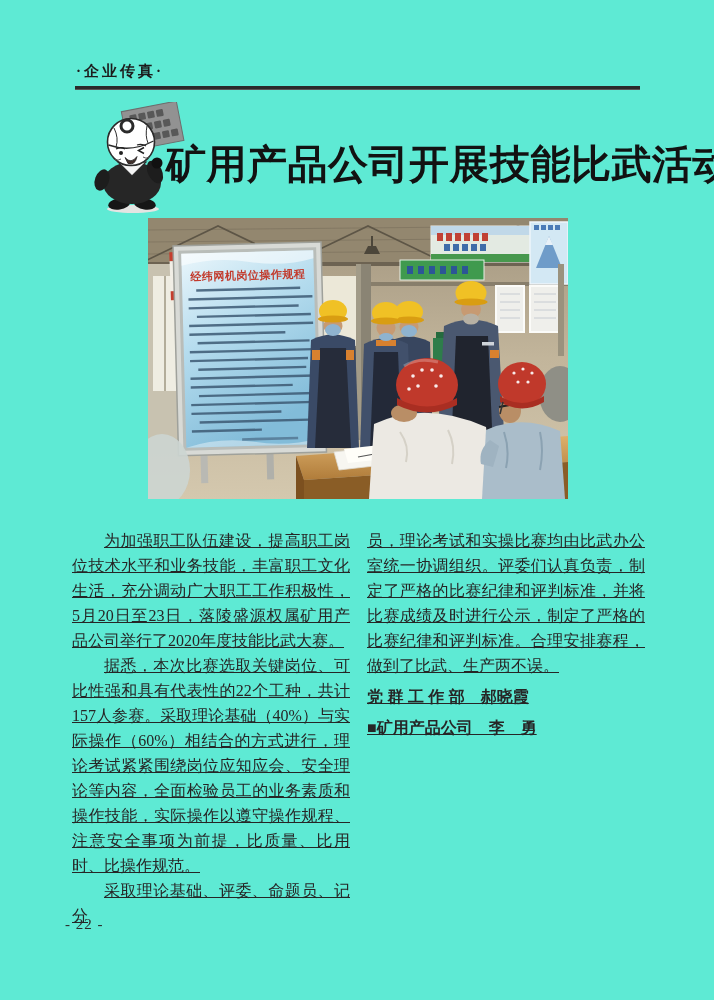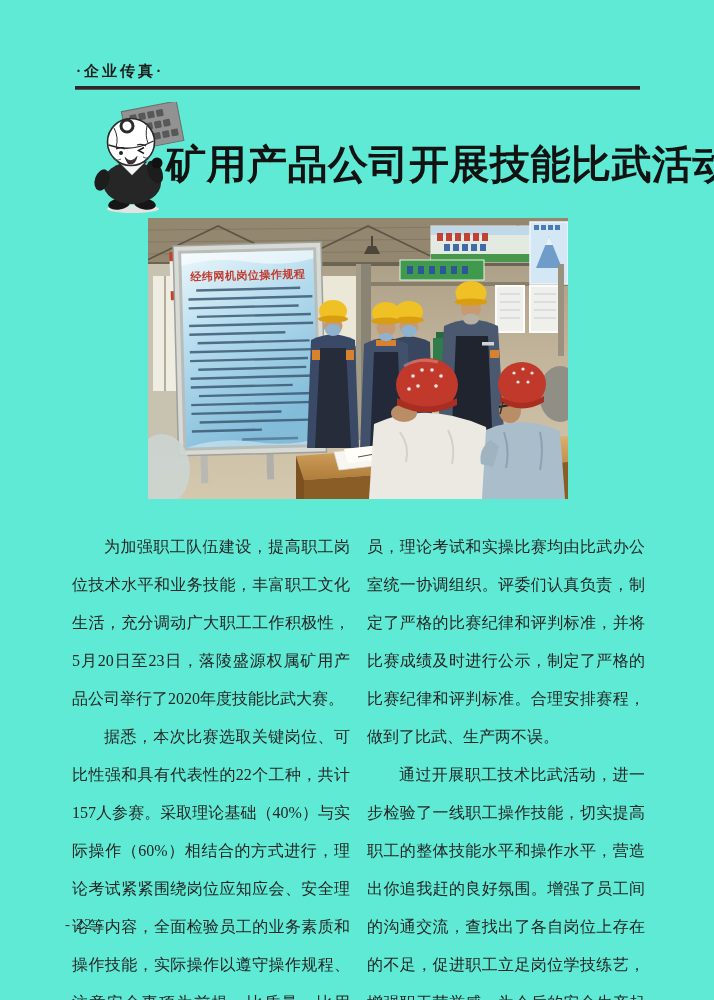--- a/index.html
+++ b/index.html
@@ -24,22 +24,23 @@
     font-size:40px;font-weight:900;letter-spacing:0.5px;color:#121212;
     white-space:nowrap;
   }
   .photo{position:absolute;left:148px;top:218px;width:420px;height:281px;}
   .columns{
     position:absolute;left:72px;top:528px;width:573px;
     display:flex;gap:17px;
   }
   .col{width:278px;}
   .col p{
-    margin:0;font-size:16px;line-height:38px;text-align:justify;
+    margin:0;font-size:16px;line-height:25px;text-align:justify;
     color:#262626;
+    text-decoration:underline;
   }
   .col p.indent{text-indent:2em;}
   .sig{
     margin:6px 2px 0 0 !important;text-align:right;
     font-family:"Liberation Sans","DejaVu Sans",sans-serif;
     font-weight:bold;font-size:16px;line-height:29px;color:#1d1d1d;
   }
   .page-number{
     position:absolute;left:65px;top:916px;font-size:15px;color:#2c2c2c;
     letter-spacing:1px;
@@ -361,20 +362,19 @@
   </svg>
 
   <div class="columns">
     <div class="col">
       <p class="indent">为加强职工队伍建设，提高职工岗位技术水平和业务技能，丰富职工文化生活，充分调动广大职工工作积极性，5月20日至23日，落陵盛源权属矿用产品公司举行了2020年度技能比武大赛。</p>
       <p class="indent">据悉，本次比赛选取关键岗位、可比性强和具有代表性的22个工种，共计157人参赛。采取理论基础（40%）与实际操作（60%）相结合的方式进行，理论考试紧紧围绕岗位应知应会、安全理论等内容，全面检验员工的业务素质和操作技能，实际操作以遵守操作规程、注意安全事项为前提，比质量、比用时、比操作规范。</p>
       <p class="indent">采取理论基础、评委、命题员、记分</p>
     </div>
     <div class="col">
       <p>员，理论考试和实操比赛均由比武办公室统一协调组织。评委们认真负责，制定了严格的比赛纪律和评判标准，并将比赛成绩及时进行公示，制定了严格的比赛纪律和评判标准。合理安排赛程，做到了比武、生产两不误。</p>
-      <p class="indent">通过开展职工技术比武活动，进一步检验了一线职工操作技能，切实提高职工的整体技能水平和操作水平，营造出你追我赶的良好氛围。增强了员工间的沟通交流，查找出了各自岗位上存在的不足，促进职工立足岗位学技练艺，增强职工荣誉感，为今后的安全生产起到了积极的推动作用。</p>
       <p class="sig">党 群 工 作 部　郝晓霞</p>
       <p class="sig">■矿用产品公司　李　勇</p>
     </div>
   </div>
 
   <div class="page-number">- 22 -</div>
 </div>
 
 </body></html>

